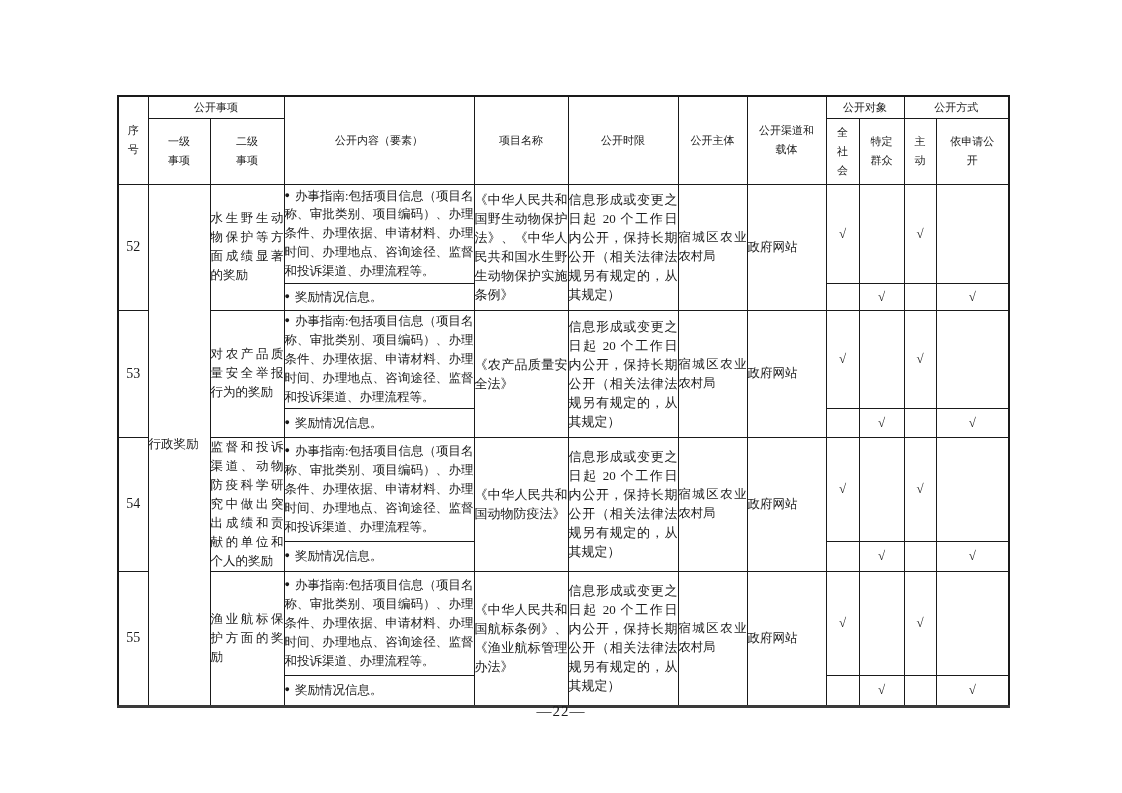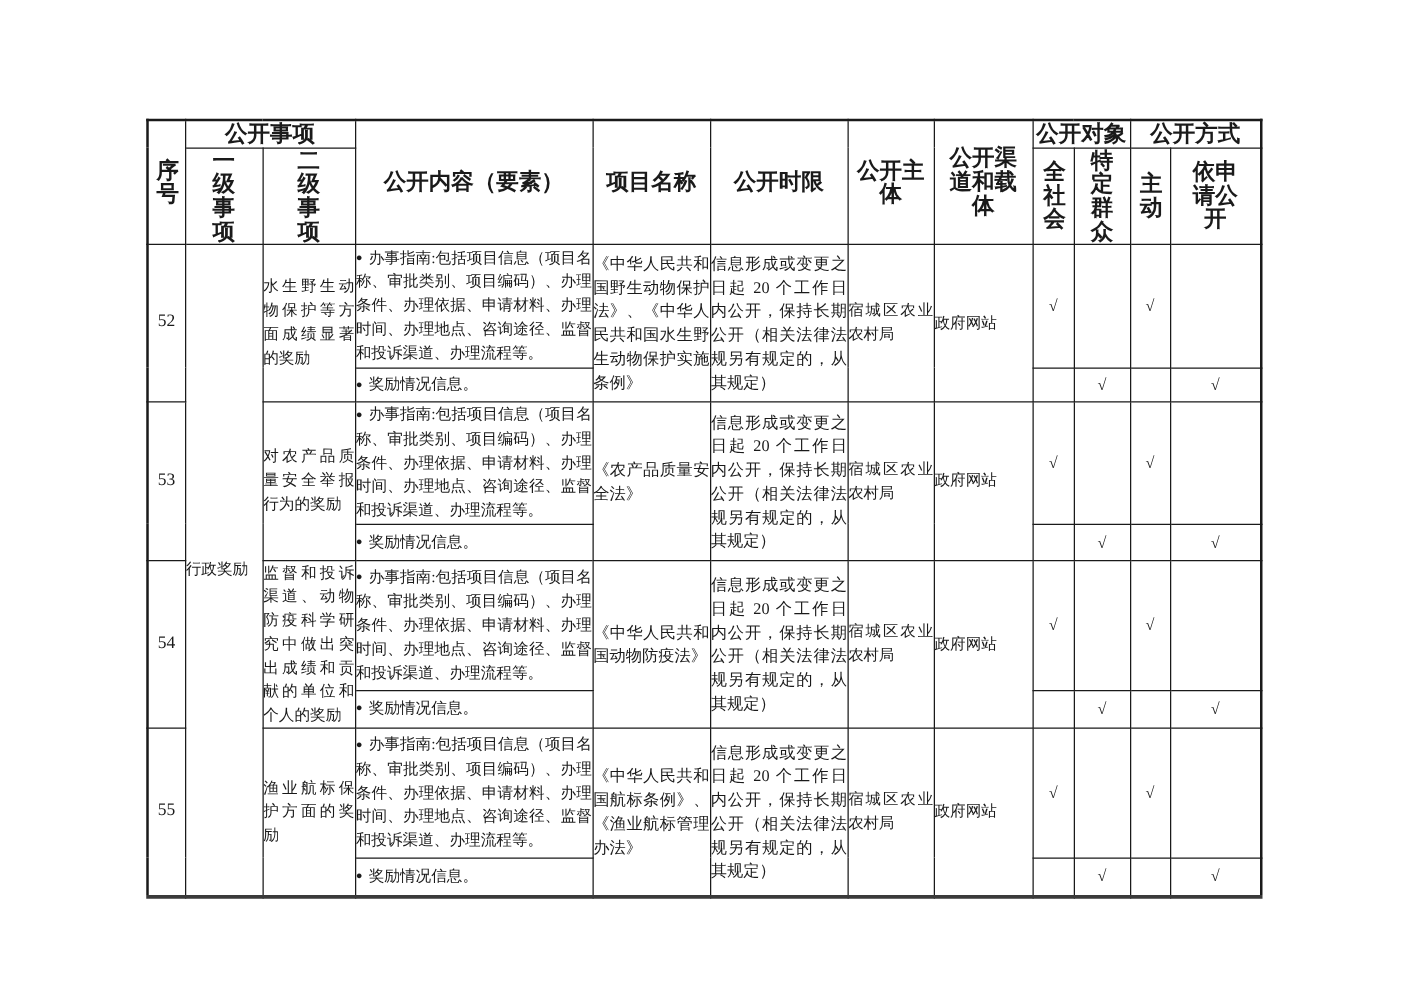--- a/index.html
+++ b/index.html
@@ -13,21 +13,21 @@
     border-collapse:collapse;table-layout:fixed;
     border:2px solid #1a1a1a;border-bottom:3px solid #3a3a3a;
   }
   .tbl td{
     border:1px solid #1a1a1a;vertical-align:middle;padding:0;
     overflow:hidden;color:#1a1a1a;
   }
   
   .hd{
     font-family:"Liberation Sans","DejaVu Sans",sans-serif;
-    font-weight:700;font-size:18px;line-height:19px;text-align:center;
+    font-weight:400;font-size:11px;line-height:19px;text-align:center;
   }
   .hd .wrapbox{display:inline-block;vertical-align:middle;}
   
   .body{font-size:12.5px;line-height:19px;}
   .num{font-size:14px;text-align:center;font-family:"Liberation Serif","DejaVu Serif",serif;}
   .lvl1{text-align:left;}
   .lvl2{text-align:justify;padding:2px 3px;}
   .content{text-align:justify;padding:3px 5px;}
   .basis{text-align:justify;padding:2px 1px;font-size:13px;}
   .limit{text-align:justify;padding:2px 2px;font-size:13px;}
@@ -166,13 +166,14 @@
       <tr style="height:31px">
         <td class="body content"><span class="blt">●</span><span>奖励情况信息。</span></td>
         <td class="chk"></td>
         <td class="chk">√</td>
         <td class="chk"></td>
         <td class="chk">√</td>
       </tr>
     </tbody>
   </table>
 
+  <div class="footer">—22—</div>
 </div>
 
 </body></html>

